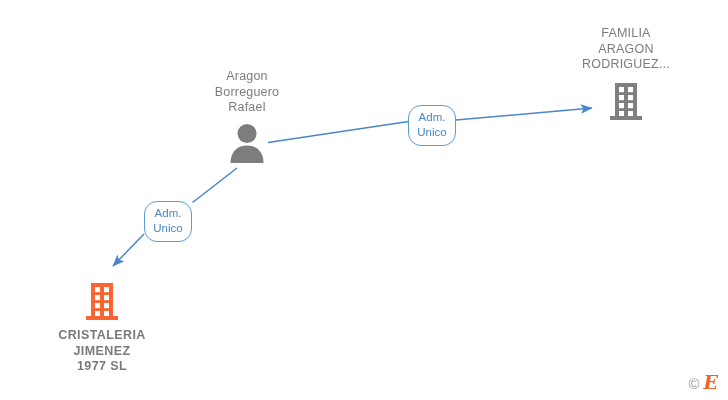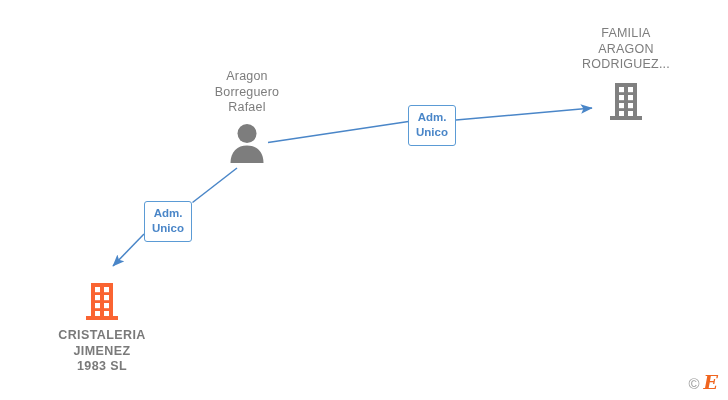--- a/index.html
+++ b/index.html
@@ -69,29 +69,28 @@
     left: 22px;
     top: 281px;
   }
   #node-company-cristaleria .node-label { margin-top: 7px; }
 
   
   .rel-label {
     position: absolute;
     box-sizing: border-box;
     border: 1px solid #5b9bd5;
-    border-radius: 3px;
+    border-radius: 13px;
     background: #ffffff;
     color: #4a86c8;
     font-size: 11.5px;
     line-height: 15px;
     text-align: center;
     padding: 4px 7px 5px 7px;
     white-space: pre-line;
-    font-weight: bold;
   }
   #rel-label-top {
     left: 408px;
     top: 105px;
     width: 48px;
   }
   #rel-label-bottom {
     left: 144px;
     top: 201px;
     width: 48px;
@@ -190,21 +189,21 @@
       <rect x="22" y="6" width="5" height="5.2" fill="#ffffff"></rect>
       <rect x="13" y="14" width="5" height="5.2" fill="#ffffff"></rect>
       <rect x="22" y="14" width="5" height="5.2" fill="#ffffff"></rect>
       <rect x="13" y="22" width="5" height="5.2" fill="#ffffff"></rect>
       <rect x="22" y="22" width="5" height="5.2" fill="#ffffff"></rect>
       <rect x="13" y="30" width="5" height="5" fill="#ffffff"></rect>
       <rect x="22" y="30" width="5" height="5" fill="#ffffff"></rect>
     </svg>
     <div class="node-label bold">CRISTALERIA
 JIMENEZ
-1983  SL</div>
+1977  SL</div>
   </div>
 
   <div class="rel-label" id="rel-label-top">Adm.
 Unico</div>
 
   <div class="rel-label" id="rel-label-bottom">Adm.
 Unico</div>
 
   <div id="watermark">
     <span class="wm-c">©</span>

